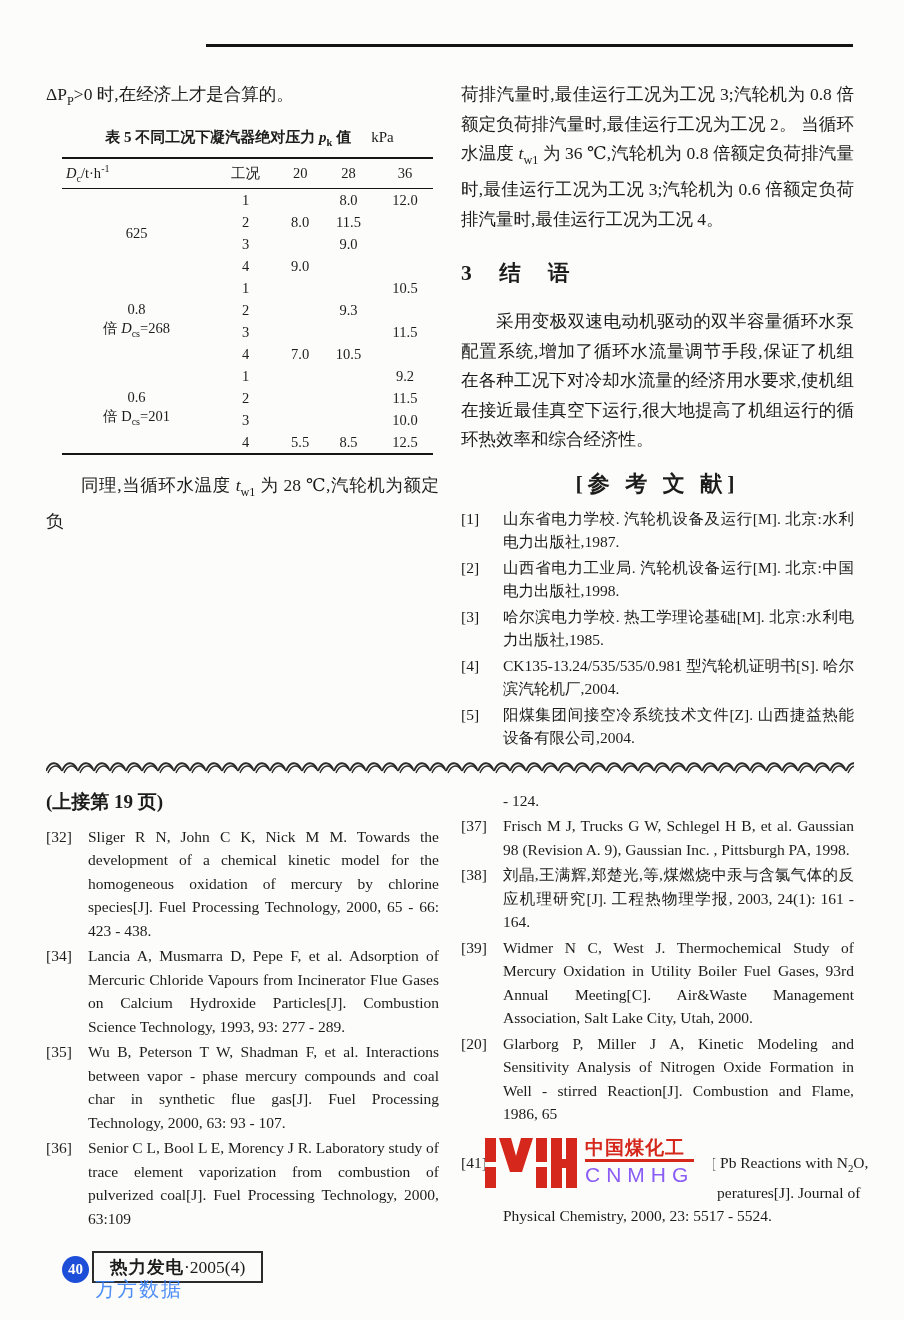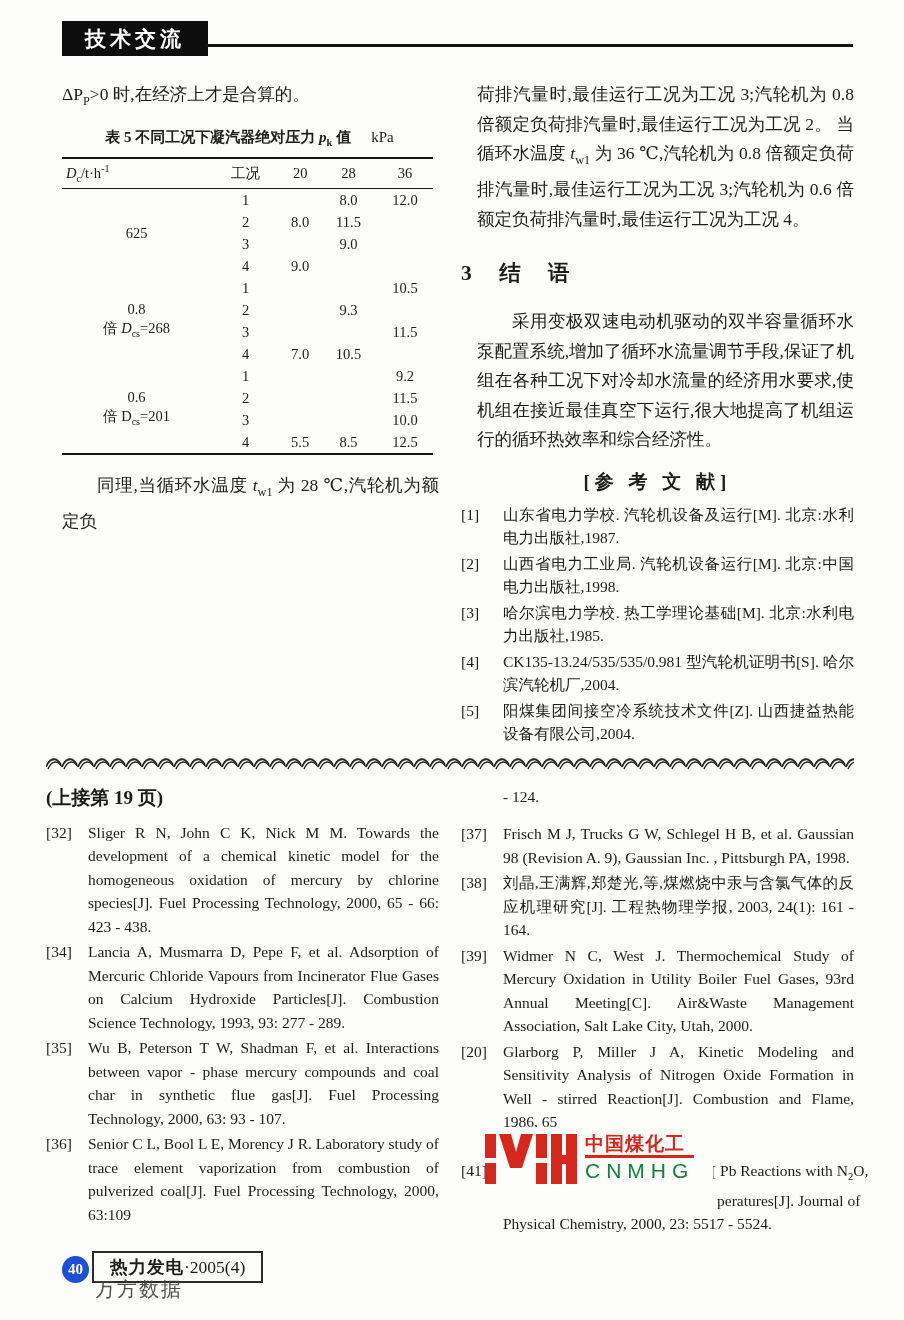--- a/index.html
+++ b/index.html
@@ -8,74 +8,71 @@
         font-family:"Liberation Serif","DejaVu Serif",serif;overflow:hidden;}
   
   .banner{position:absolute;left:62px;top:21px;width:146px;height:35px;background:#0d0d0d;color:#fff;
           display:flex;align-items:center;justify-content:center;font-size:21px;font-weight:bold;
           letter-spacing:4px;font-family:"Liberation Sans","DejaVu Sans",sans-serif;}
   .header-rule{position:absolute;left:206px;top:44px;width:647px;height:3px;background:#141414;}
   
   .cols{display:flex;gap:22px;padding:0 50px 0 46px;}
   .cols.top{margin-top:80px;}
   .col{flex:1;min-width:0;}
-  .body-par{font-size:17.5px;line-height:29.5px;text-align:justify;margin:0 0 2px 16px;}
+  .body-par{font-size:17.5px;line-height:29.5px;text-align:justify;margin:0 0 2px 0;}
   .indent{text-indent:2em;}
   
   .table-block{margin:12px 2px 16px 16px;}
   .table-title{text-align:center;font-size:15px;font-weight:bold;margin-bottom:9px;}
   .table-title .unit{font-weight:normal;margin-left:20px;}
   table.t5{border-collapse:collapse;width:99%;font-size:14.5px;border-top:2.5px solid #151515;border-bottom:2.5px solid #151515;}
   table.t5 th{font-weight:normal;height:27px;border-bottom:1.5px solid #151515;text-align:center;}
   table.t5 th:first-child{text-align:left;padding-left:4px;}
   table.t5 td{height:22px;text-align:center;padding:0;}
   td.glabel{font-size:14.5px;line-height:19px;}
   
   .sec-heading{font-size:21.5px;font-weight:bold;letter-spacing:11px;margin:24px 0 20px 0;}
   
-  .ref-heading{text-align:center;font-weight:bold;font-size:19px;letter-spacing:5px;margin:14px 0 8px 0;}
+  .ref-heading{text-align:center;font-weight:bold;font-size:22px;letter-spacing:5px;margin:14px 0 8px 0;}
   .refs{font-size:15.5px;}
   .ref{display:flex;line-height:23.5px;margin-bottom:2px;}
   .ref .lbl{flex:0 0 42px;}
   .ref .bd{flex:1;text-align:justify;text-align-last:left;}
   .cn-ref .bd{text-align:justify;}
   
   .wavy{margin:8px 46px 12px 46px;height:15px;}
   
   .cont-heading{font-size:19px;font-weight:bold;margin:2px 0 10px 0;}
-  .carryover{font-size:15.5px;line-height:23.5px;margin:2px 0 14px 42px;}
+  .carryover{font-size:15.5px;line-height:23.5px;margin:2px 0 2px 42px;}
   .frag{white-space:nowrap;}
   .frag-1{margin-left:208px;}
   .frag-2{margin-left:214px;}
   .botright{position:relative;}
   
   .watermark{position:absolute;left:24px;top:344px;width:228px;height:64px;background:#fcfcfa;
              display:flex;align-items:center;gap:8px;z-index:5;}
   .wm-text{display:flex;flex-direction:column;}
   .wm-cn{font-size:19px;font-weight:bold;letter-spacing:1px;line-height:1.05;
          font-family:"Liberation Sans","DejaVu Sans",sans-serif;border-bottom:3px solid;padding-bottom:1px;}
   .wm-en{font-size:21px;letter-spacing:6px;line-height:1.2;font-family:"Liberation Sans","DejaVu Sans",sans-serif;}
   
   .page-badge{position:absolute;left:62px;top:1256px;width:27px;height:27px;border-radius:50%;background:#1d4ed8;
               color:#fff;font-size:15px;font-weight:bold;display:flex;align-items:center;justify-content:center;}
   .journal-box{position:absolute;left:92px;top:1251px;height:28px;padding:0 16px;border:2px solid #2b2b2b;
                display:flex;align-items:center;font-size:17.5px;background:#fcfcfa;}
   .journal-box .jname{font-weight:bold;letter-spacing:1px;}
-  .wanfang{position:absolute;left:95px;top:1276px;font-size:20px;color:#404040;opacity:.9;letter-spacing:2px;}
+  .wanfang{position:absolute;left:95px;top:1276px;font-size:20px;color:#3b82f6;opacity:.9;letter-spacing:2px;}
   i{font-style:italic;}
   sub,sup{font-size:70%;}
 </style>
 </head>
 <body>
 
 <div class="page">
 
-  <div class="banner">
-    <span>技术交流</span>
-  </div>
   <div class="header-rule"></div>
 
   <div class="cols top">
     <div class="col">
       <p class="body-par">ΔP<sub>P</sub>&gt;0 时,在经济上才是合算的。</p>
 
       <div class="table-block">
         <div class="table-title">
           <span>表 5  不同工况下凝汽器绝对压力 <i>p</i><sub>k</sub> 值</span><span class="unit">kPa</span>
         </div>
@@ -269,21 +266,21 @@
             <polygon points="14,4 26,4 31,22 36,4 48,4 37,38 25,38"></polygon>
             <rect x="51" y="4" width="11" height="24"></rect>
             <rect x="51" y="33" width="11" height="21"></rect>
             <rect x="66" y="4" width="11" height="50"></rect>
             <rect x="81" y="4" width="11" height="50"></rect>
             <rect x="70" y="25" width="18" height="9"></rect>
           </g>
         </svg>
         <div class="wm-text">
           <span class="wm-cn" id="wm-cn" style="color: rgb(213, 39, 27); border-bottom-color: rgb(213, 39, 27);">中国煤化工</span>
-          <span class="wm-en" id="wm-en" style="color: #15803d;">CNMHG</span>
+          <span class="wm-en" id="wm-en" style="color: #8b5cf6;">CNMHG</span>
         </div>
       </div>
     </div>
   </div>
 
   <div class="page-badge">
     <span>40</span>
   </div>
   <div class="journal-box">
     <span class="jname">热力发电</span>

